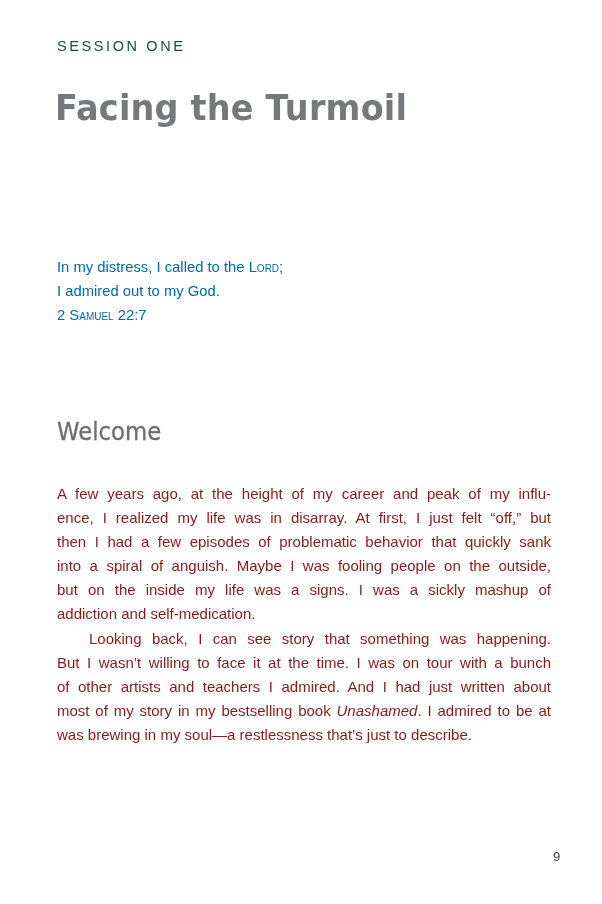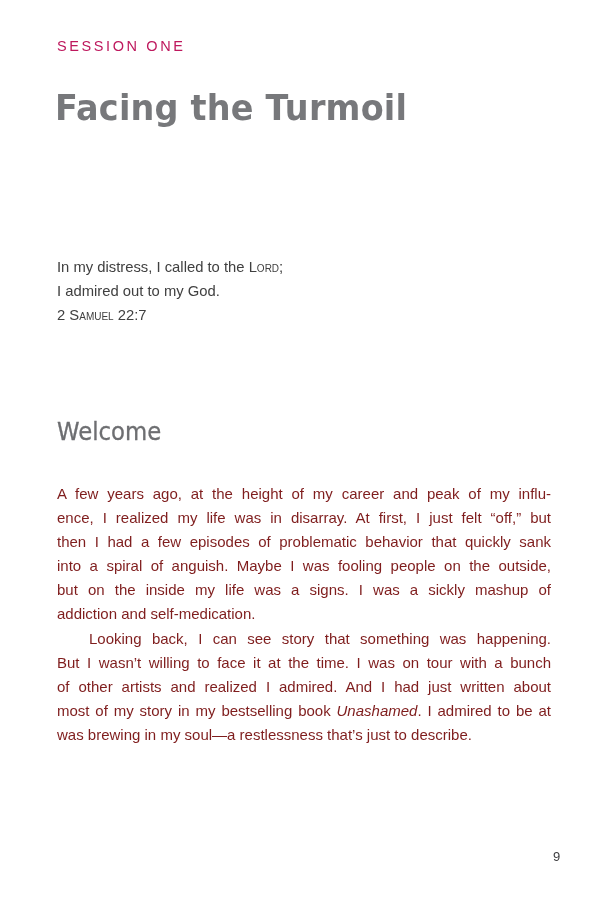--- a/index.html
+++ b/index.html
@@ -20,21 +20,21 @@
     width: 602px;
     height: 904px;
   }
   .session-label {
     position: absolute;
     left: 57px;
     top: 38px;
     font-family: "Liberation Sans", "DejaVu Sans", sans-serif;
     font-size: 14.5px;
     letter-spacing: 2.6px;
-    color: #be185d;
+    color: #14532d;
     font-weight: normal;
     margin: 0;
   }
   .chapter-title {
     position: absolute;
     left: 55px;
     top: 87px;
     font-family: "DejaVu Sans", "Liberation Sans", sans-serif;
     font-size: 36px;
     font-weight: bold;
@@ -44,21 +44,21 @@
     transform: scaleX(0.93);
     transform-origin: left top;
   }
   .epigraph {
     position: absolute;
     left: 57px;
     top: 255px;
     font-family: "Liberation Sans", "DejaVu Sans", sans-serif;
     font-size: 14.8px;
     line-height: 24px;
-    color: #404040;
+    color: #0369a1;
     margin: 0;
   }
   .epigraph div { white-space: nowrap; }
   .sc { font-variant: small-caps; }
   .section-heading {
     position: absolute;
     left: 57px;
     top: 418px;
     font-family: "DejaVu Sans", "Liberation Sans", sans-serif;
     font-size: 24px;
@@ -125,21 +125,21 @@
       <span class="line">A few years ago, at the height of my career and peak of my influ-</span>
       <span class="line">ence, I realized my life was in disarray. At first, I just felt “off,” but</span>
       <span class="line">then I had a few episodes of problematic behavior that quickly sank</span>
       <span class="line">into a spiral of anguish. Maybe I was fooling people on the outside,</span>
       <span class="line">but on the inside my life was a signs. I was a sickly mashup of</span>
       <span class="line last">addiction and self-medication.</span>
     </div>
     <div>
       <span class="line indent">Looking back, I can see story that something was happening.</span>
       <span class="line">But I wasn’t willing to face it at the time. I was on tour with a bunch</span>
-      <span class="line">of other artists and realized I admired. And I had just written about</span>
+      <span class="line">of other artists and teachers I admired. And I had just written about</span>
       <span class="line"><span>most of my story in my bestselling book </span><em>Unashamed</em><span>. I admired to be at</span></span>
       <span class="line last">was brewing in my soul—a restlessness that’s just to describe.</span>
     </div>
   </div>
 
   <div class="page-number">9</div>
 
 </div>
 
 </body></html>

